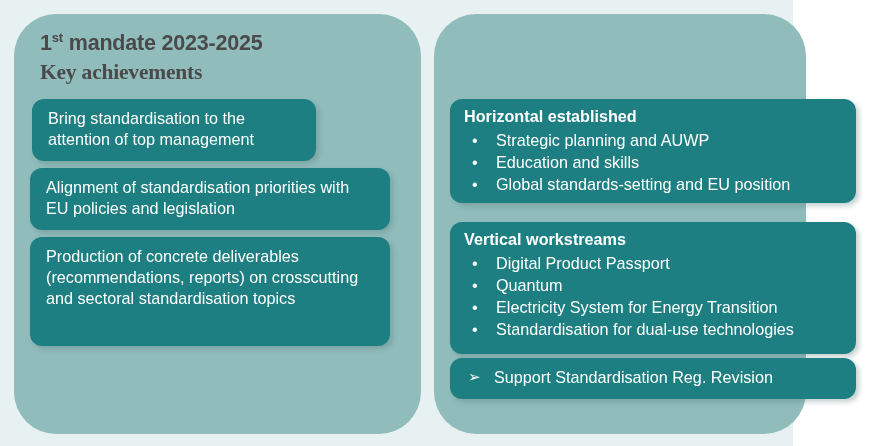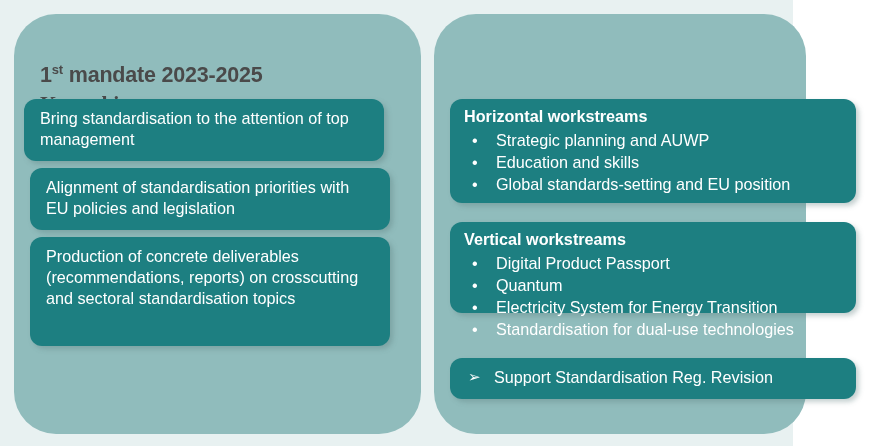--- a/index.html
+++ b/index.html
@@ -55,21 +55,20 @@
 
   
   .panel-title {
     position: absolute;
     color: #4a4a4a;
     font-size: 21.5px;
     font-weight: bold;
     line-height: 1.33;
     letter-spacing: -0.2px;
     white-space: nowrap;
-    margin-top: 32px;
   }
   #panel-1-title { left: 40px; top: 29px; }
   #panel-2-title { left: 460px; top: 29px; }
   .panel-title .ord {
     font-size: 13px;
     vertical-align: super;
     line-height: 0;
   }
   .panel-title .ln2 { display: block; font-family: Liberation Serif, serif; }
 
@@ -82,28 +81,28 @@
     box-shadow: 3px 3px 5px rgba(90,120,120,0.35);
     box-sizing: border-box;
   }
   .card-text {
     font-size: 16.2px;
     line-height: 1.31;
     color: #ffffff;
   }
 
   
-  #c1-card-0 { left: 24px; top: 99px;  width: 360px; height: 62px;  padding: 9px 14px 1px 16px; }
+  #c1-card-0 { left: 32px; top: 99px;  width: 284px; height: 62px;  padding: 9px 14px 1px 16px; }
   #c1-card-1 { left: 30px; top: 168px; width: 360px; height: 62px;  padding: 9px 14px 0 16px; }
   #c1-card-2 { left: 30px; top: 237px; width: 360px; height: 109px; padding: 9px 14px 0 16px; }
   #c1-card-3 { left: 30px; top: 353px; width: 360px; height: 62px;  padding: 9px 14px 0 16px; }
 
   
   #c2-card-0 { left: 450px; top: 99px;  width: 406px; height: 104px; padding: 7px 12px 0 14px; }
-  #c2-card-1 { left: 450px; top: 222px; width: 406px; height: 91px; padding: 7px 12px 12px 14px; }
+  #c2-card-1 { left: 450px; top: 222px; width: 406px; height: 132px; padding: 7px 12px 12px 14px; }
   #c2-card-2 { left: 450px; top: 358px; width: 406px; height: 41px;  padding: 8px 12px 0 14px; }
 
   .card-heading {
     font-size: 16.2px;
     font-weight: bold;
     line-height: 1.28;
     margin-bottom: 2px;
     color: #ffffff;
   }
 
@@ -166,21 +165,21 @@
 
   <div class="card" id="c1-card-1">
     <div class="card-text">Alignment of standardisation priorities with EU policies and legislation</div>
   </div>
 
 
   <div class="panel" id="panel-2"></div>
 
 
   <div class="card" id="c2-card-0">
-    <div class="card-heading">Horizontal workstreams</div>
+    <div class="card-heading">Horizontal established</div>
     <ul class="bullets">
       <li>
         <span class="bullet-glyph">•</span>
         <span>Strategic planning and AUWP</span>
       </li>
       <li>
         <span class="bullet-glyph">•</span>
         <span>Education and skills</span>
       </li>
       <li>

